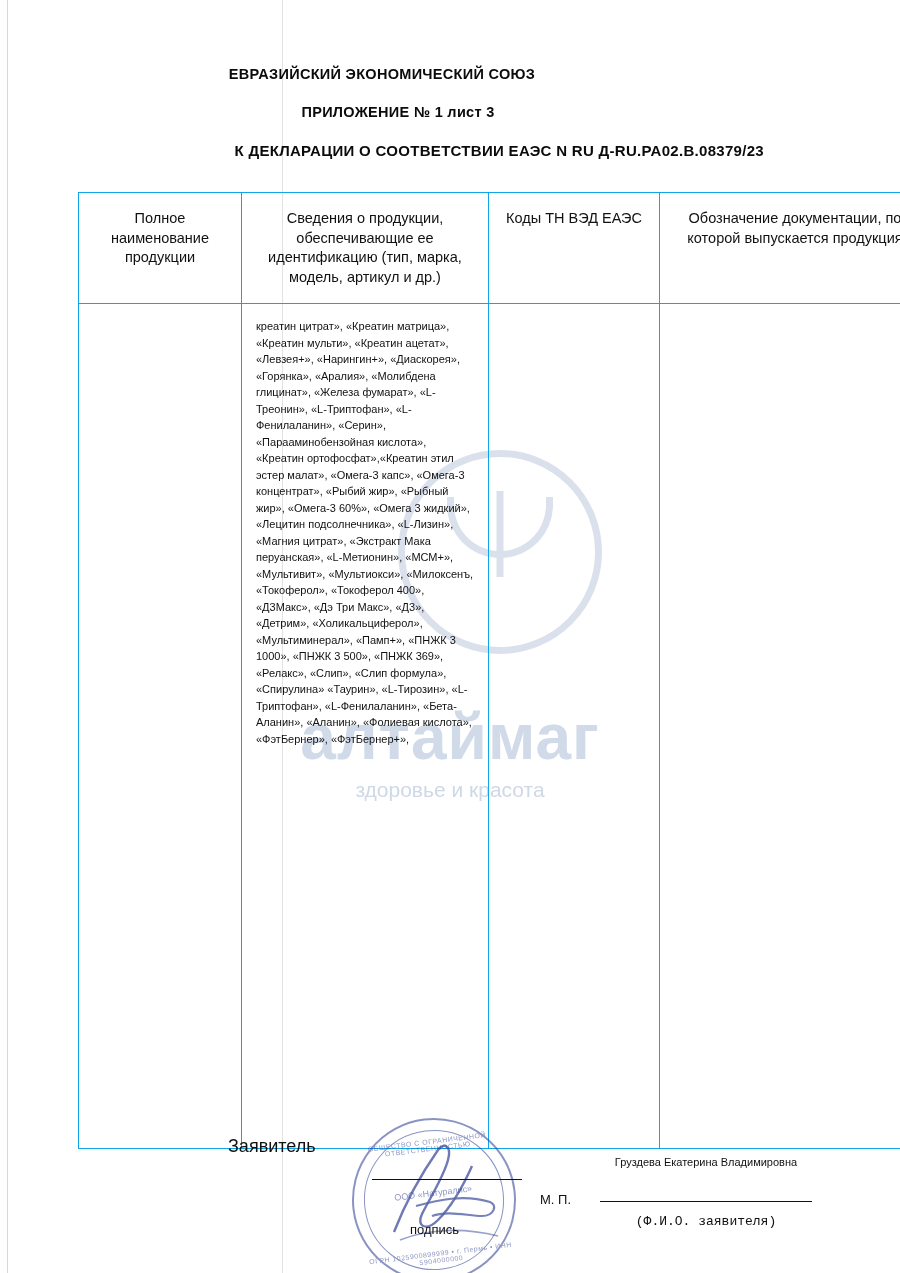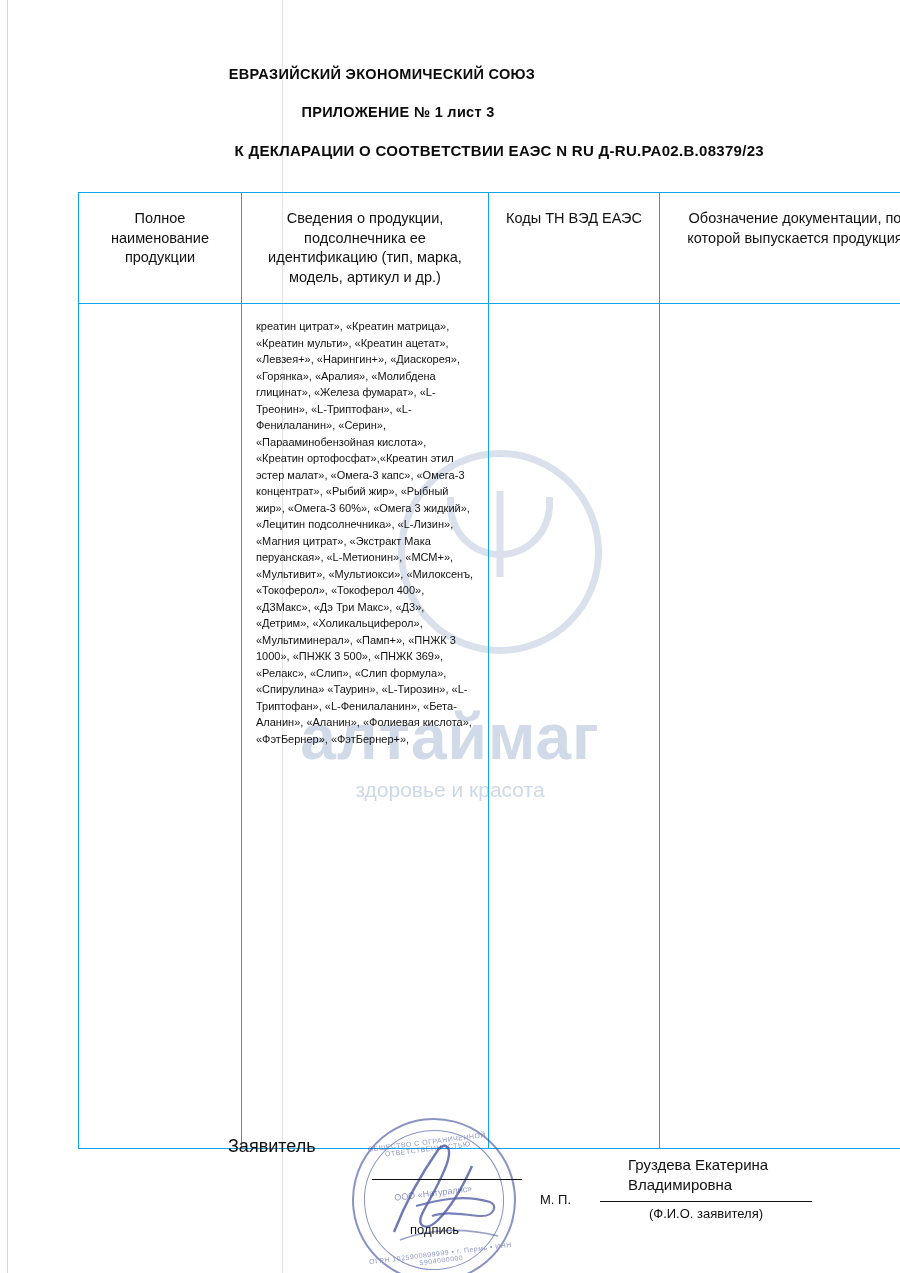--- a/index.html
+++ b/index.html
@@ -183,41 +183,43 @@
     margin-top: 40px;
   }
   .mp {
     position: absolute;
     left: 540px;
     top: 62px;
     font-size: 13px;
   }
   .applicant-name {
     position: absolute;
-    left: 628px;
+    left: 606px;
     top: 25px;
     width: 200px;
-    font-size: 15px;
+    text-align: center;
+    font-size: 11px;
     line-height: 1.35;
   }
   .name-line {
     position: absolute;
     left: 600px;
     top: 70px;
     width: 212px;
     border-bottom: 1px solid #111;
     height: 1px;
   }
   .name-caption {
     position: absolute;
     left: 600px;
-    top: 76px;
+    top: 84px;
     width: 212px;
     text-align: center;
     font-size: 13px;
+    font-family: Liberation Mono, monospace;
   }
 
   
   .stamp {
     position: absolute;
     left: 352px;
     top: -12px;
     width: 160px;
     height: 160px;
     border-radius: 50%;
@@ -274,21 +276,21 @@
   </div>
 
   <div class="wm wm-logo"></div>
   <div class="wm wm-text">алтаймаг</div>
   <div class="wm wm-sub">здоровье и красота</div>
 
   <table class="doc-table">
     <thead>
       <tr>
         <th class="col1">Полное наименование продукции</th>
-        <th class="col2">Сведения о продукции, подсолнечника ее идентификацию (тип, марка, модель, артикул и др.)</th>
+        <th class="col2">Сведения о продукции, обеспечивающие ее идентификацию (тип, марка, модель, артикул и др.)</th>
         <th class="col3">Коды ТН ВЭД ЕАЭС</th>
         <th class="col4">Обозначение документации, по которой выпускается продукция</th>
       </tr>
     </thead>
     <tbody>
       <tr>
         <td class="col1">
           <div class="cell-body cell-empty"></div>
         </td>
         <td class="col2">

